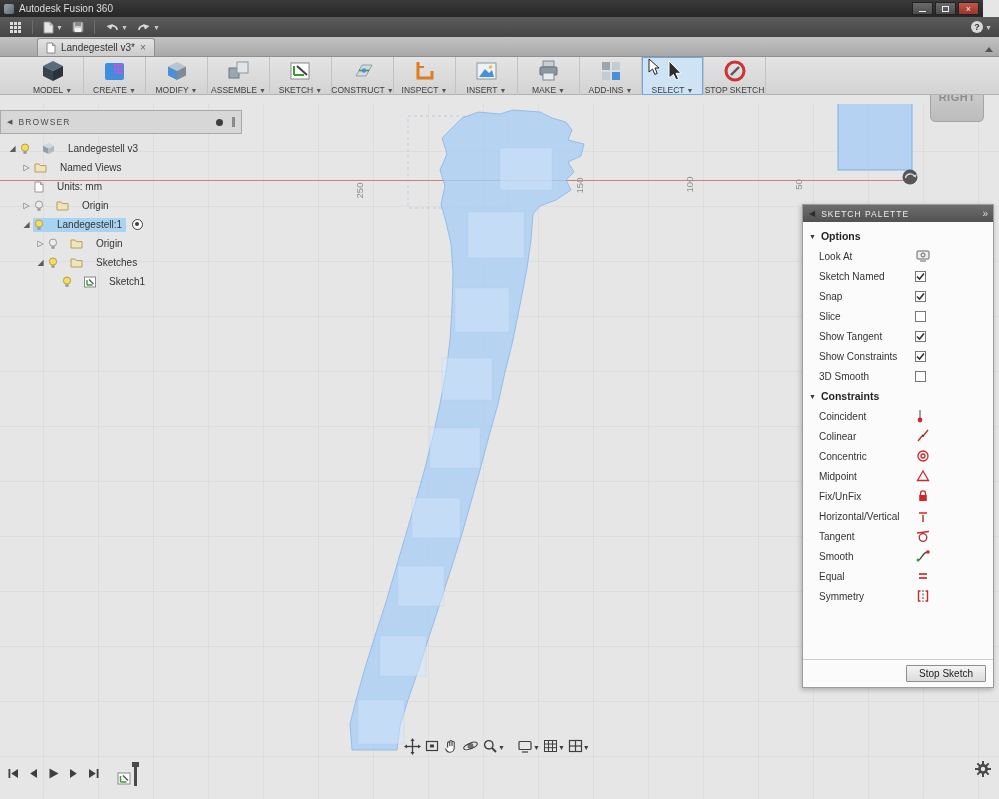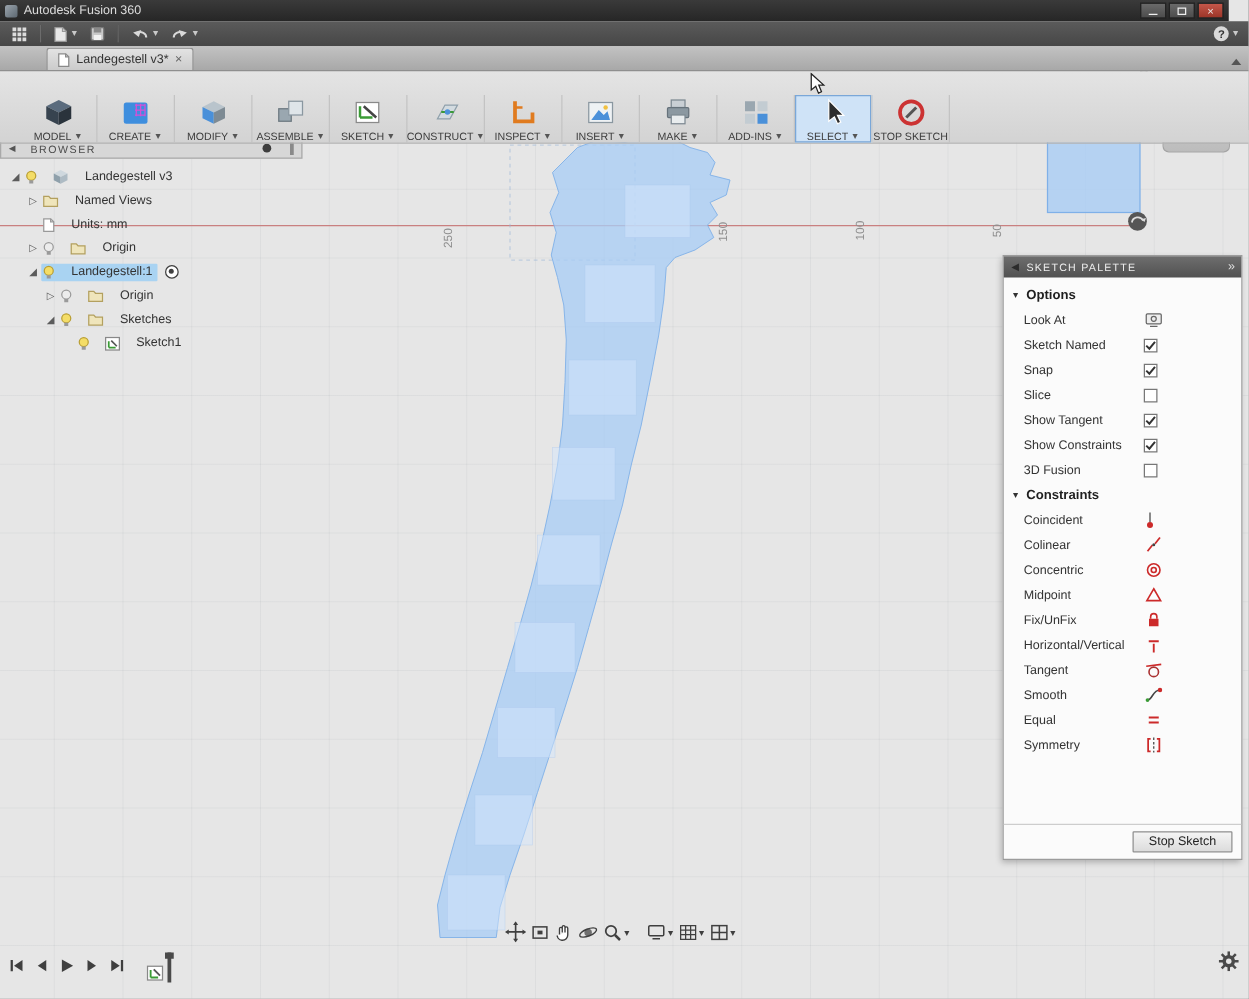--- a/index.html
+++ b/index.html
@@ -23,40 +23,40 @@
 .qat-right{margin-left:auto;display:flex;align-items:center;gap:2px}
 .help-circle{width:12px;height:12px;border-radius:50%;background:#d9d9d9;color:#333;font-weight:bold;font-size:9px;display:flex;align-items:center;justify-content:center}
 
 
 .tabbar{position:absolute;top:37px;left:0;right:0;height:20px;background:linear-gradient(#c2c2c2,#a8a8a8);border-bottom:1px solid #8f8f8f;display:flex;align-items:flex-end;padding:0 6px;z-index:60}
 .doc-tab{display:flex;align-items:center;gap:5px;height:18px;margin-left:31px;padding:0 8px;background:linear-gradient(#e3e3e3,#cbcbcb);border:1px solid #909090;border-bottom:none;border-radius:3px 3px 0 0;font-size:10px;color:#333}
 .tab-close{color:#666;font-size:10px;line-height:1}
 .tab-collapse{margin-left:auto;margin-bottom:4px;width:0;height:0;border-left:4px solid transparent;border-right:4px solid transparent;border-bottom:5px solid #555}
 
 
-.toolbar{position:absolute;top:57px;left:0;right:0;height:58px;background:linear-gradient(#e4e4e4,#d3d3d3);border-bottom:1px solid #b2b2b2;display:flex;align-items:flex-end;padding-left:16px;z-index:55}
+.toolbar{position:absolute;top:57px;left:0;right:0;height:38px;background:linear-gradient(#e4e4e4,#d3d3d3);border-bottom:1px solid #b2b2b2;display:flex;align-items:flex-start;padding-left:22px;z-index:55}
 .tb-item{width:62px;display:flex;flex-direction:column;align-items:center;justify-content:center;gap:1px;border-right:1px solid #c3c3c3;position:relative;cursor:default}
 .tb-item.active{background:#cfe3f7;box-shadow:inset 0 0 0 1px #7aa7d8}
 .tb-icon{height:27px;display:flex;align-items:center;justify-content:center}
 .tb-label{font-size:8.5px;color:#3c3c3c;white-space:nowrap;display:flex;align-items:center;gap:2px}
 .tb-label .caret-dn{color:#555}
 
 
 .canvas{position:absolute;left:0;top:104px;right:0;bottom:0;z-index:1;background:#e6e6e6;background-image:linear-gradient(rgba(110,120,130,.08) 1px,transparent 1px),linear-gradient(90deg,rgba(110,120,130,.08) 1px,transparent 1px);background-size:55px 55px;background-position:-12px -8px}
 .axis-x{position:absolute;left:0;top:76px;width:912px;height:1px;background:#c98080;z-index:2}
 #sketch-svg{position:absolute;left:0;top:104px;z-index:4;pointer-events:none}
 .dim-label{position:absolute;width:24px;text-align:center;font-size:9.5px;color:#8f8f8f;transform:rotate(-90deg);z-index:6}
 
 
 .viewcube{position:absolute;left:930px;top:72px;width:54px;height:50px;background:linear-gradient(#d6d6d6,#bcbcbc);border:1px solid #a5a5a5;border-radius:5px;display:flex;align-items:center;justify-content:center;color:#8d8d8d;font-weight:bold;font-size:11px;z-index:10;letter-spacing:.5px}
 .orbit-hint{position:absolute;left:901px;top:168px;z-index:10}
 
 
 .browser{position:absolute;left:0;top:110px;width:242px;z-index:30}
-.browser-header{height:17px;background:rgba(214,214,214,.95);border:1px solid #a9a9a9;display:flex;align-items:center;padding:0 6px;gap:12px;font-size:9px;color:#555}
+.browser-header{height:24px;background:rgba(214,214,214,.95);border:1px solid #a9a9a9;display:flex;align-items:center;padding:0 6px;gap:6px;font-size:9px;color:#555}
 .browser-title{letter-spacing:1.2px;font-size:8.5px;color:#4c4c4c}
 .bh-left{font-size:7px;color:#555}
 .bh-dot{margin-left:auto;width:7px;height:7px;border-radius:50%;background:#3d3d3d}
 .bh-grip{width:3px;height:10px;background:#8a8a8a;margin-left:3px}
 .tree{padding-top:5px}
 .tree-row{height:19px;display:flex;align-items:center;font-size:10px;color:#333;white-space:nowrap}
 .expander{width:13px;font-size:8px;color:#5c5c5c;text-align:center;flex:0 0 13px}
 .row-core{display:flex;align-items:center;gap:12px;padding:1px 4px 1px 1px;border-radius:1px}
 .row-core.selected{background:#a9d3f2}
 .bulb,.node-icon{display:flex;align-items:center}
@@ -524,21 +524,21 @@
         </div>
         <div class="palette-row">
           <span class="lbl">Show Constraints</span>
           <span class="checkbox">
             <svg width="9" height="9">
               <path d="M1 4.5 L3.5 7 L8 1.5" fill="none" stroke="#333" stroke-width="1.6"></path>
             </svg>
           </span>
         </div>
         <div class="palette-row">
-          <span class="lbl">3D Fusion</span>
+          <span class="lbl">3D Smooth</span>
           <span class="checkbox"></span>
         </div>
         <div class="section-header">
           <span class="section-tri">▼</span>
           <span>Constraints</span>
         </div>
         <div class="palette-row">
           <span class="lbl">Coincident</span>
           <span class="ctrl">
             <svg width="14" height="14">

